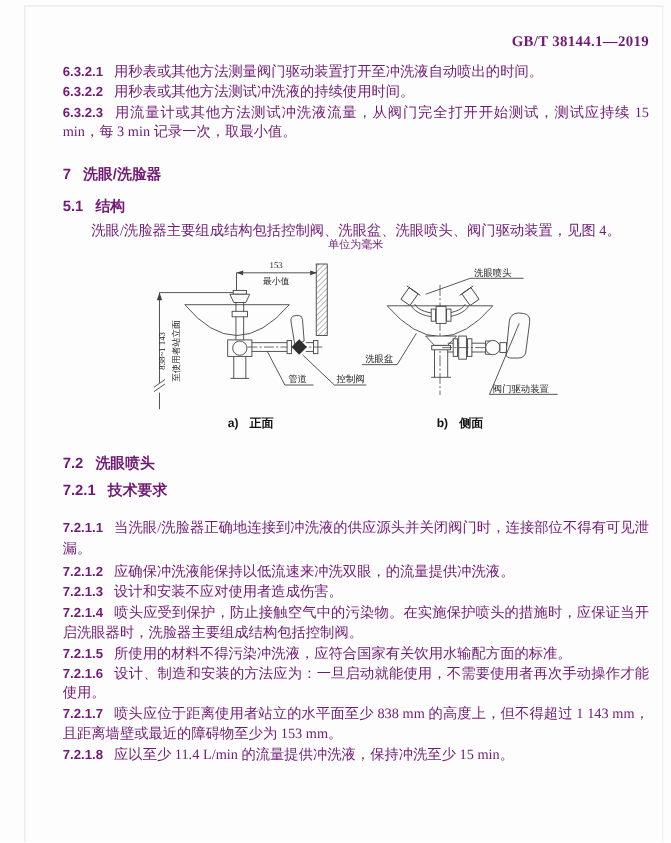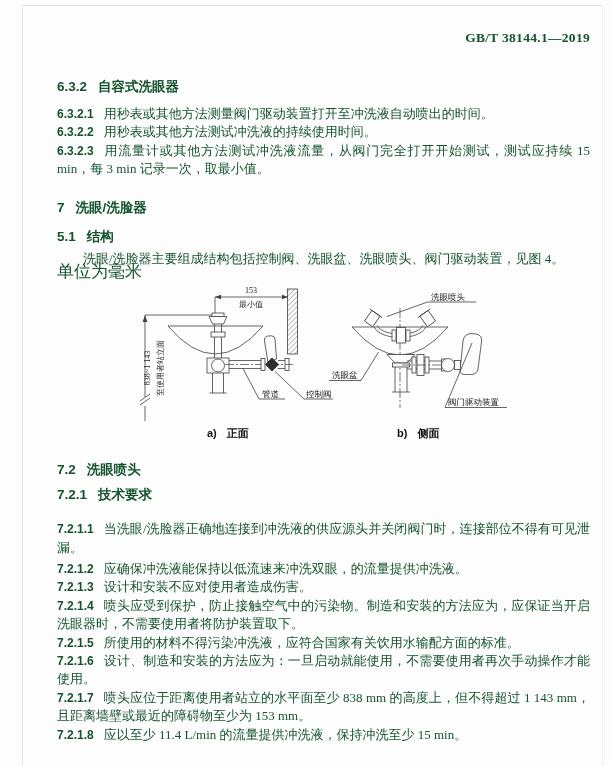--- a/index.html
+++ b/index.html
@@ -1,18 +1,18 @@
 <!DOCTYPE html>
 <html><head>
 <meta charset="utf-8">
 <style>
   html,body{margin:0;padding:0;background:#ffffff;}
   .page{
     position:relative;width:610px;height:766px;overflow:hidden;
-    background:#fdfdfd;color:#14532d;
+    background:#fdfdfd;color:#701a75;
     font-family:"Liberation Serif","DejaVu Serif",serif;
   }
   .scan-edge-top{position:absolute;left:22px;top:5px;width:581px;height:1px;background:#e6e6e6;}
   .scan-edge-left{position:absolute;left:22px;top:5px;width:1px;height:761px;background:#e6e6e6;}
   .scan-edge-right{position:absolute;left:602px;top:5px;width:1px;height:761px;background:#efefef;}
   .content{position:absolute;left:57px;top:0;width:533px;}
   .std-code{
     margin-top:30px;text-align:right;font-weight:bold;font-size:13.5px;line-height:16px;
     letter-spacing:.3px;
   }
@@ -26,21 +26,21 @@
   .h-721{margin-top:9px;}
   p.clause{margin:0;font-size:13px;line-height:18.4px;text-align:justify;}
   p.clause .cnum{
     font-family:"Liberation Sans","DejaVu Sans",sans-serif;font-weight:bold;
     font-size:12px;margin-right:10px;white-space:nowrap;
   }
   .c-first{margin-top:10px !important;}
   .c1{margin-top:17px !important;}
   .c2{margin-top:3px !important;}
   .intro{margin:5px 0 0 0;font-size:13px;line-height:18.5px;text-indent:2em;}
-  .unit-note{margin:-2px 0 0 0;font-size:17px;line-height:12px;text-align:left;}
+  .unit-note{margin:-2px 0 0 0;font-size:10px;line-height:12px;text-align:center;}
   .figure-wrap{margin:2px 0 0 78px;width:460px;height:162px;position:relative;}
   .fig-caption{
     margin-top:14px;text-align:center;font-size:13px;line-height:16px;
     font-family:"Liberation Sans","DejaVu Sans",sans-serif;font-weight:bold;
   }
   .fig-caption .fig-label{margin-right:12px;}
   svg .lbl{font-size:8.5px;fill:#222;font-family:"Liberation Serif","DejaVu Serif",serif;}
   svg .lbl-s{font-size:8px;fill:#222;font-family:"Liberation Serif","DejaVu Serif",serif;}
   svg .cap{font-size:11px;fill:#111;font-weight:bold;font-family:"Liberation Sans","DejaVu Sans",sans-serif;}
   svg .ln{stroke:#3f3f3f;stroke-width:.8;fill:none;}
@@ -53,23 +53,20 @@
 
 <div class="page">
   <div class="scan-edge-top"></div>
   <div class="scan-edge-left"></div>
   <div class="scan-edge-right"></div>
 
   <div class="content">
 
     <div class="std-code">GB/T 38144.1—2019</div>
 
-    <div class="hsans h1 h-632">
-      <span class="hnum">6.3.2</span><span>自容式洗眼器</span>
-    </div>
 
     <p class="clause c-first">
       <span class="cnum">6.3.2.1</span><span>用秒表或其他方法测量阀门驱动装置打开至冲洗液自动喷出的时间。</span>
     </p>
     <p class="clause">
       <span class="cnum">6.3.2.2</span><span>用秒表或其他方法测试冲洗液的持续使用时间。</span>
     </p>
     <p class="clause">
       <span class="cnum">6.3.2.3</span><span>用流量计或其他方法测试冲洗液流量，从阀门完全打开开始测试，测试应持续 15 min，每 3 min 记录一次，取最小值。</span>
     </p>
@@ -217,21 +214,21 @@
     <p class="clause c1">
       <span class="cnum">7.2.1.1</span><span>当洗眼/洗脸器正确地连接到冲洗液的供应源头并关闭阀门时，连接部位不得有可见泄漏。</span>
     </p>
     <p class="clause c2">
       <span class="cnum">7.2.1.2</span><span>应确保冲洗液能保持以低流速来冲洗双眼，的流量提供冲洗液。</span>
     </p>
     <p class="clause">
       <span class="cnum">7.2.1.3</span><span>设计和安装不应对使用者造成伤害。</span>
     </p>
     <p class="clause">
-      <span class="cnum">7.2.1.4</span><span>喷头应受到保护，防止接触空气中的污染物。制造和安装的方法应为，应保证当开启洗眼器时，不需要使用者将防护装置取下。</span>
+      <span class="cnum">7.2.1.4</span><span>喷头应受到保护，防止接触空气中的污染物。在实施保护喷头的措施时，应保证当开启洗眼器时，洗脸器主要组成结构包括控制阀。</span>
     </p>
     <p class="clause">
       <span class="cnum">7.2.1.5</span><span>所使用的材料不得污染冲洗液，应符合国家有关饮用水输配方面的标准。</span>
     </p>
     <p class="clause">
       <span class="cnum">7.2.1.6</span><span>设计、制造和安装的方法应为：一旦启动就能使用，不需要使用者再次手动操作才能使用。</span>
     </p>
     <p class="clause">
       <span class="cnum">7.2.1.7</span><span>喷头应位于距离使用者站立的水平面至少 838 mm 的高度上，但不得超过 1 143 mm，且距离墙壁或最近的障碍物至少为 153 mm。</span>
     </p>

